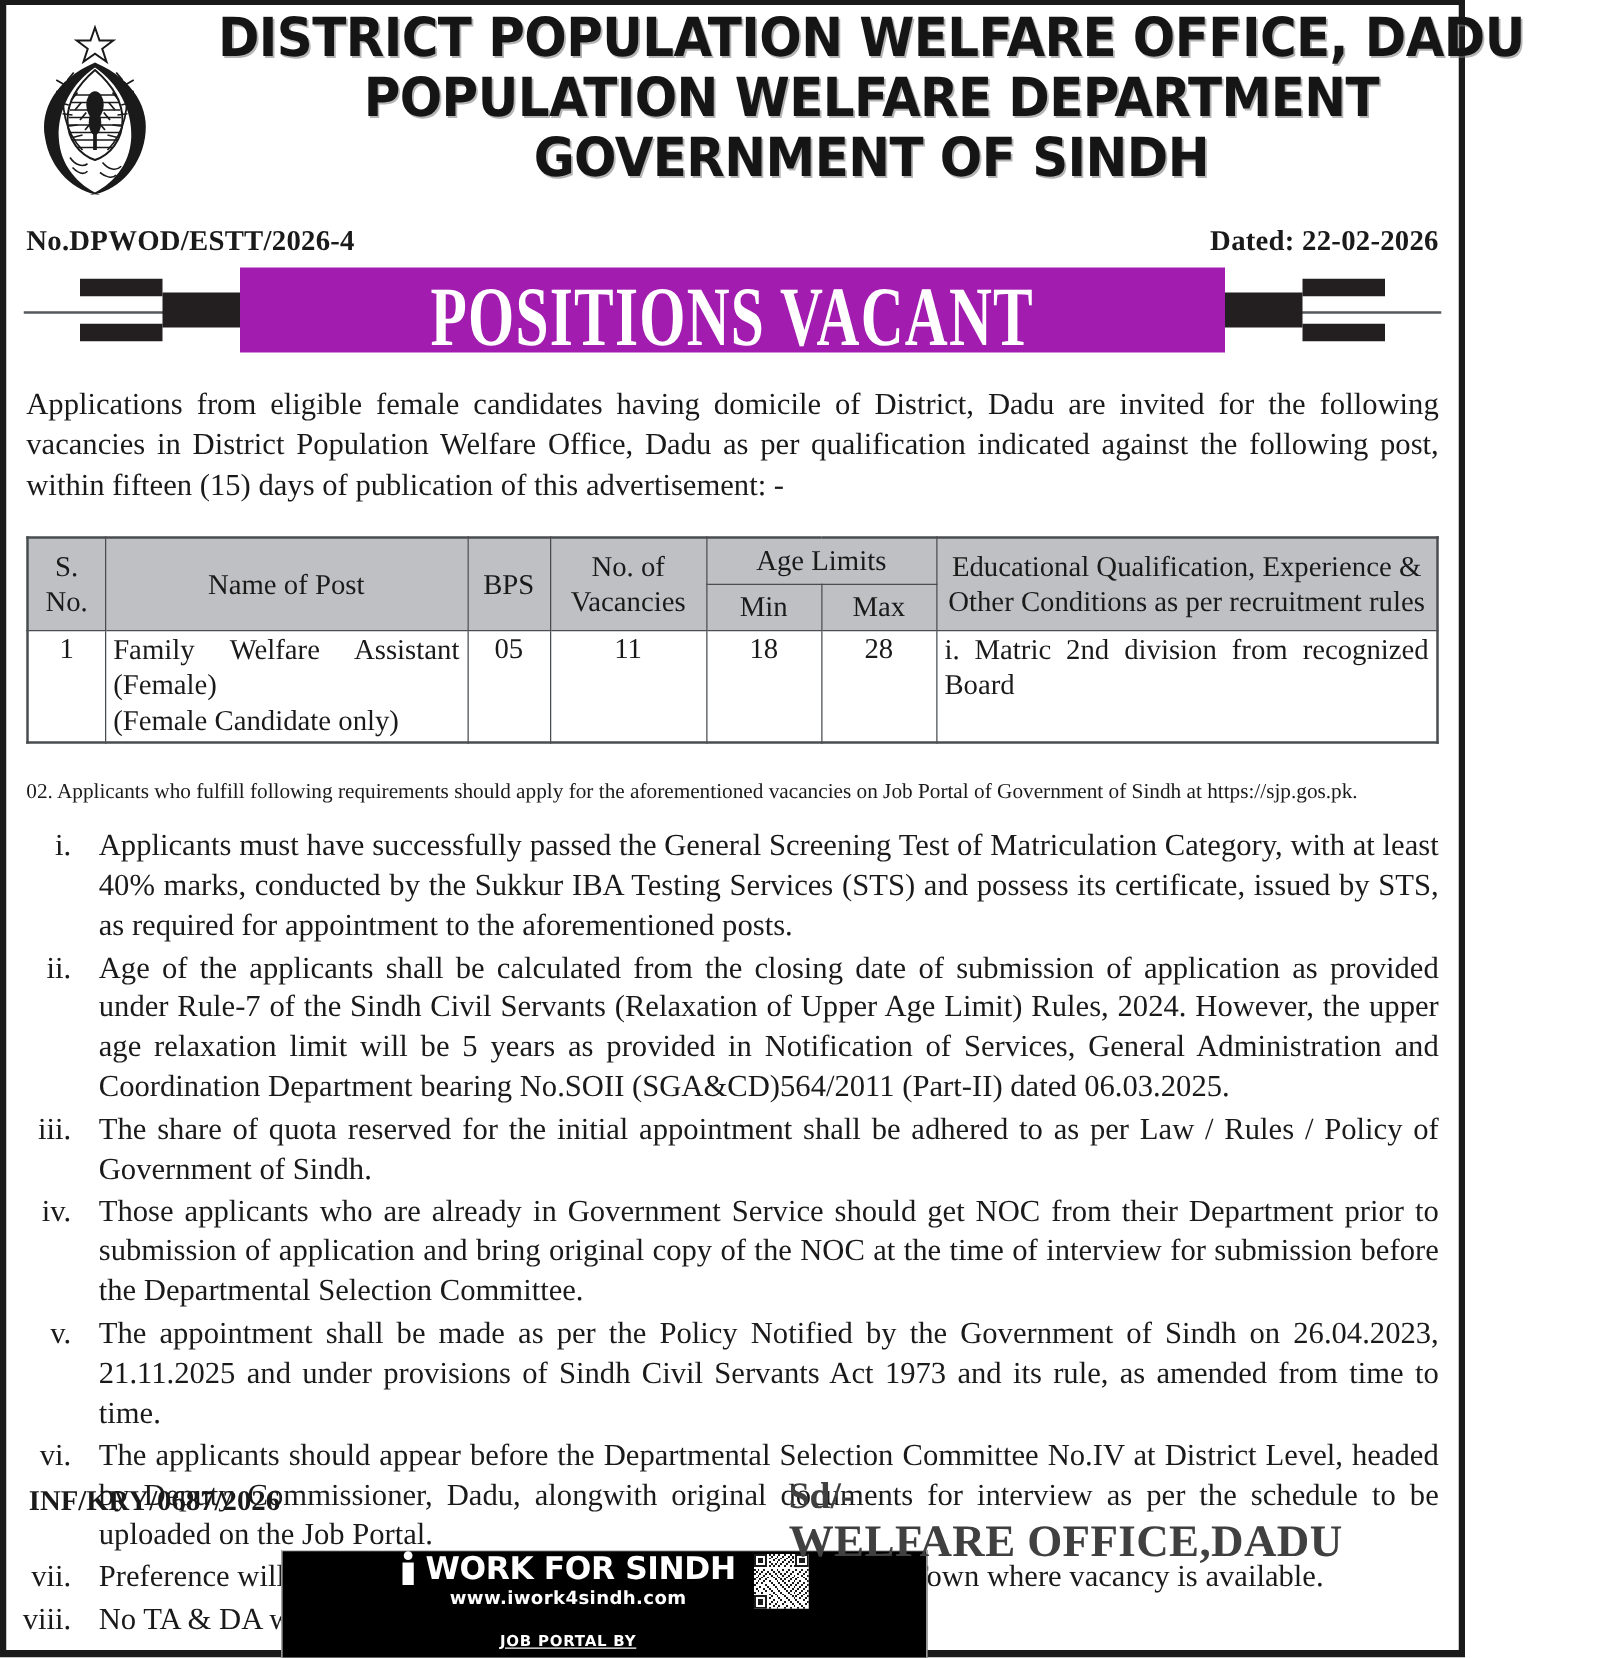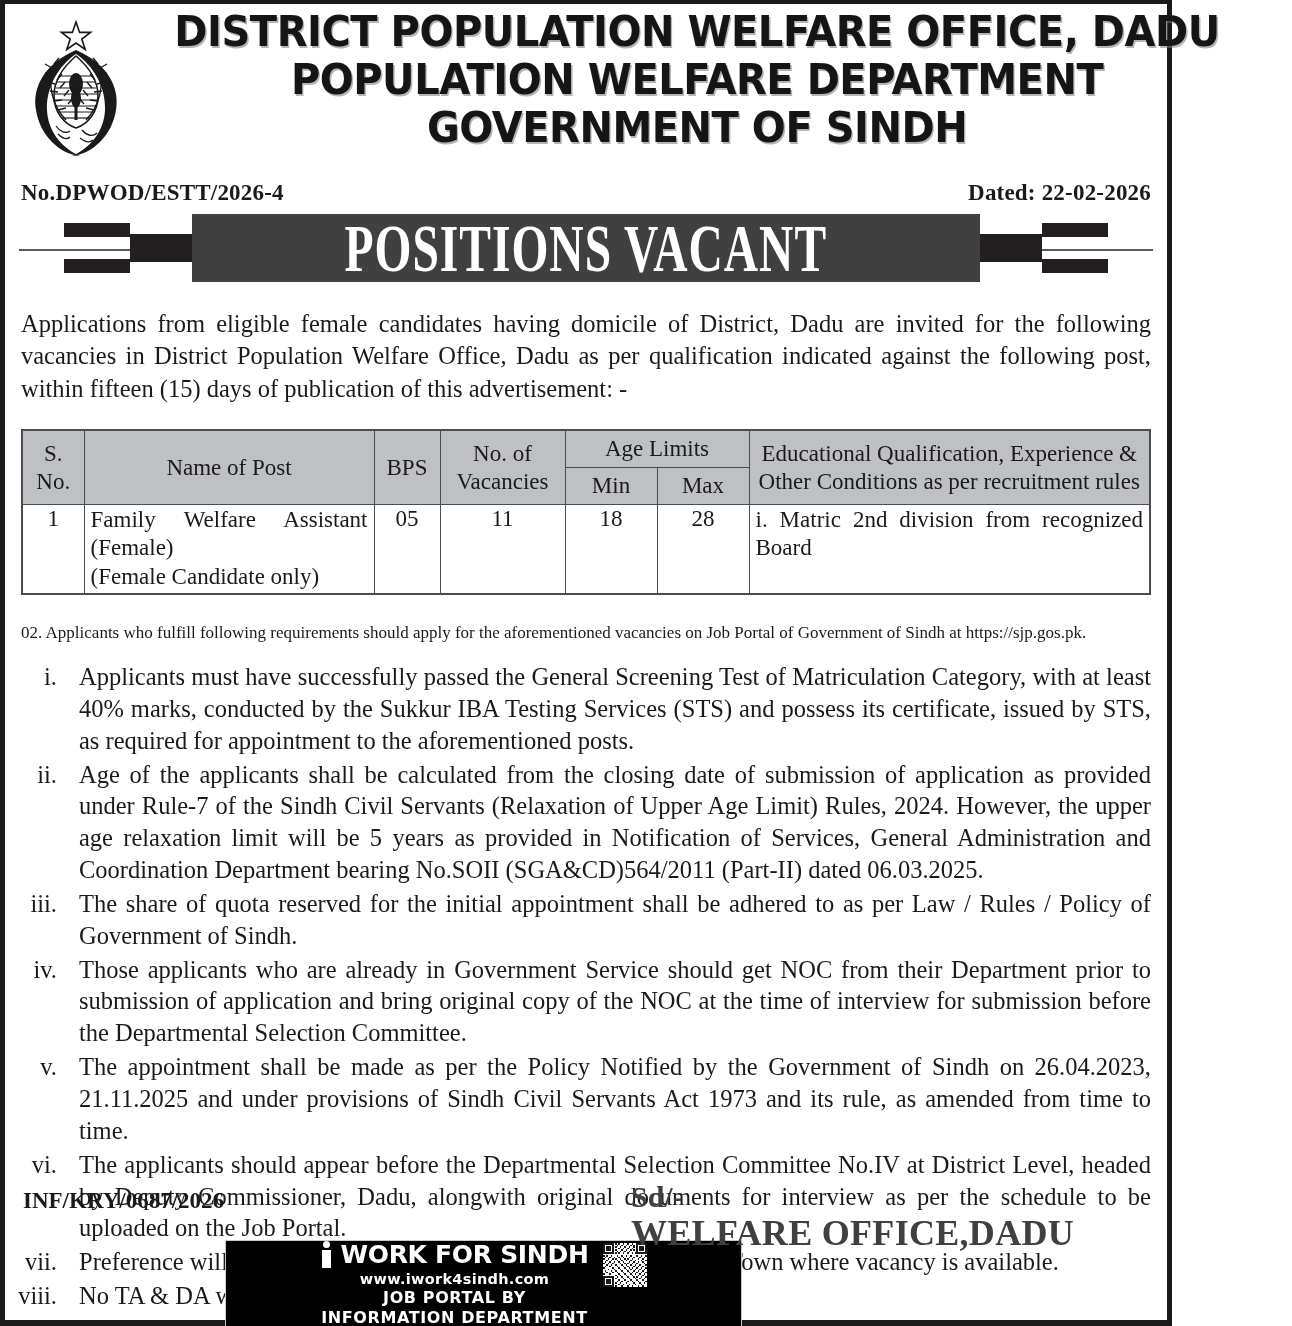--- a/index.html
+++ b/index.html
@@ -93,23 +93,23 @@
     right: 2px;
     height: 2px;
     background: #55585c;
   }
   .banner-main {
     position: absolute;
     left: 175px;
     right: 175px;
     top: 0;
     bottom: 4px;
-    background: #404040;
+    background: #a21caf;
     display: flex;
-    align-items: center;
+    align-items: flex-end;
     justify-content: center;
   }
   .banner-text {
     font-family: "Liberation Serif", serif;
     font-weight: bold;
     font-size: 49px;
     color: #ffffff;
     letter-spacing: 1px;
     transform: scaleY(1.38) scaleX(0.97);
     transform-origin: center;
@@ -270,23 +270,24 @@
   .promo-line2 {
     font-family: "DejaVu Sans", sans-serif;
     font-weight: bold;
     font-size: 14.5px;
     letter-spacing: 0.3px;
     margin-top: 3px;
   }
   .promo-line3, .promo-line4 {
     font-family: "DejaVu Sans", sans-serif;
     font-weight: bold;
-    font-size: 16px;
+    font-size: 12px;
     letter-spacing: 0.6px;
-    margin-top: 1px;
+    margin-top: 19px;
+    text-decoration: underline;
   }
   .qr { width: 44px; height: 44px; margin-top: 2px; display: block; }
 
   .signblock {
     position: absolute;
     right: 4px;
     top: 0;
     width: 520px;
     text-align: left;
     font-family: Liberation Serif, serif;

